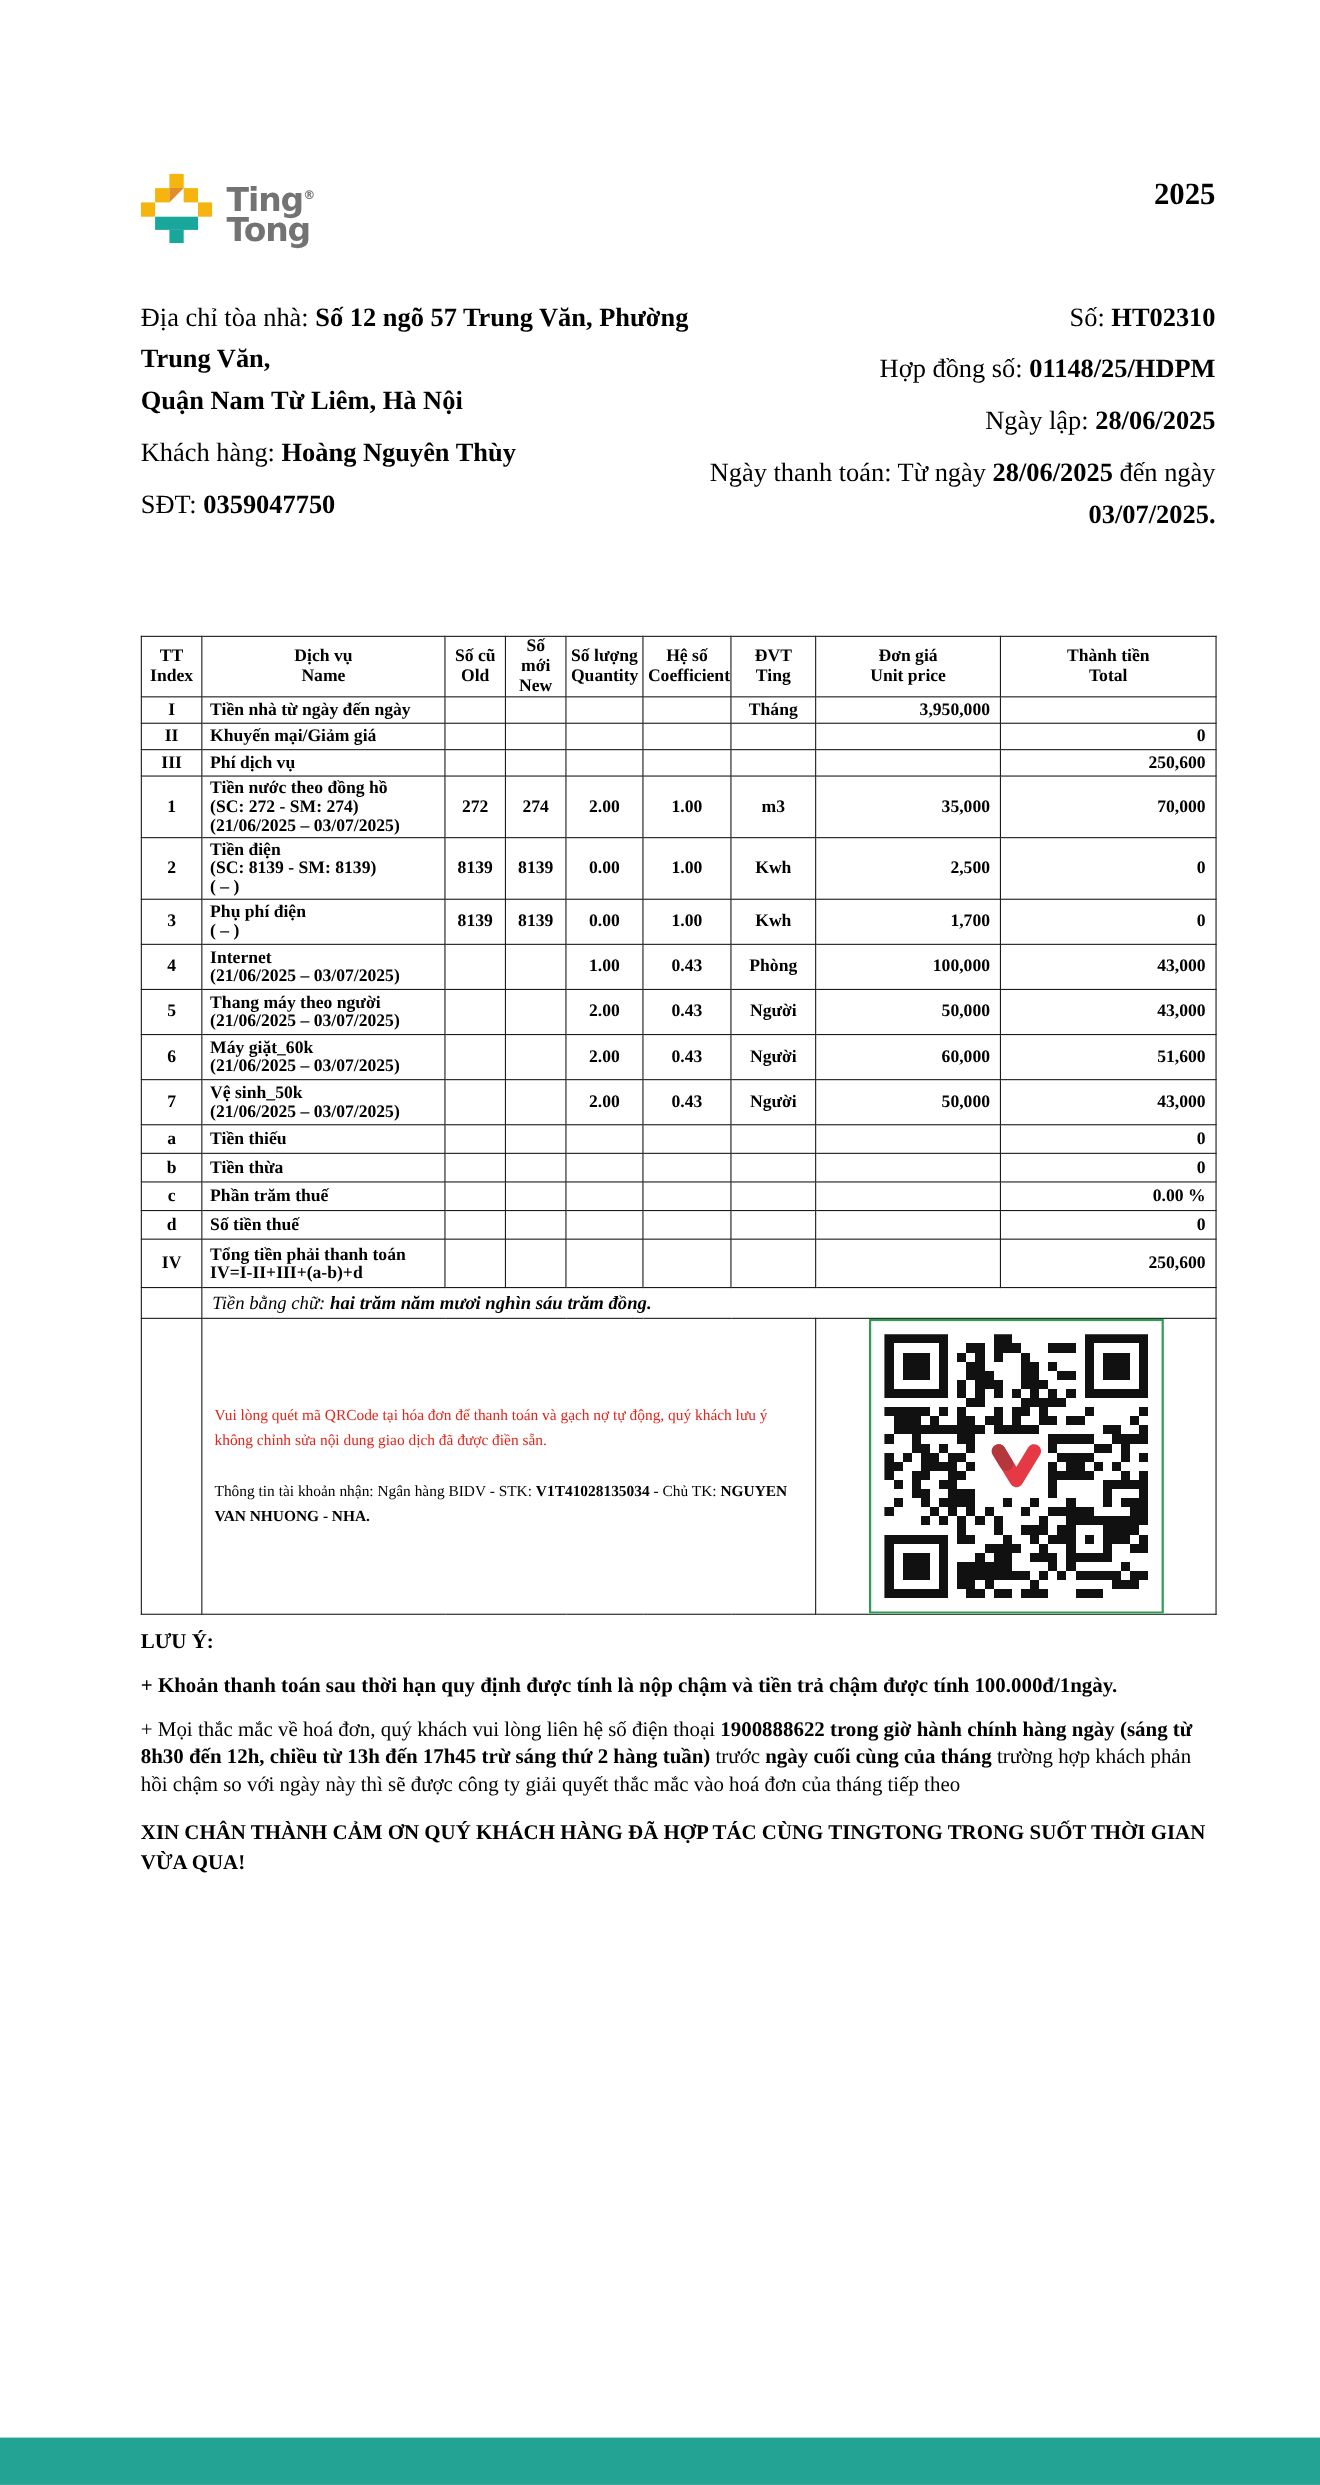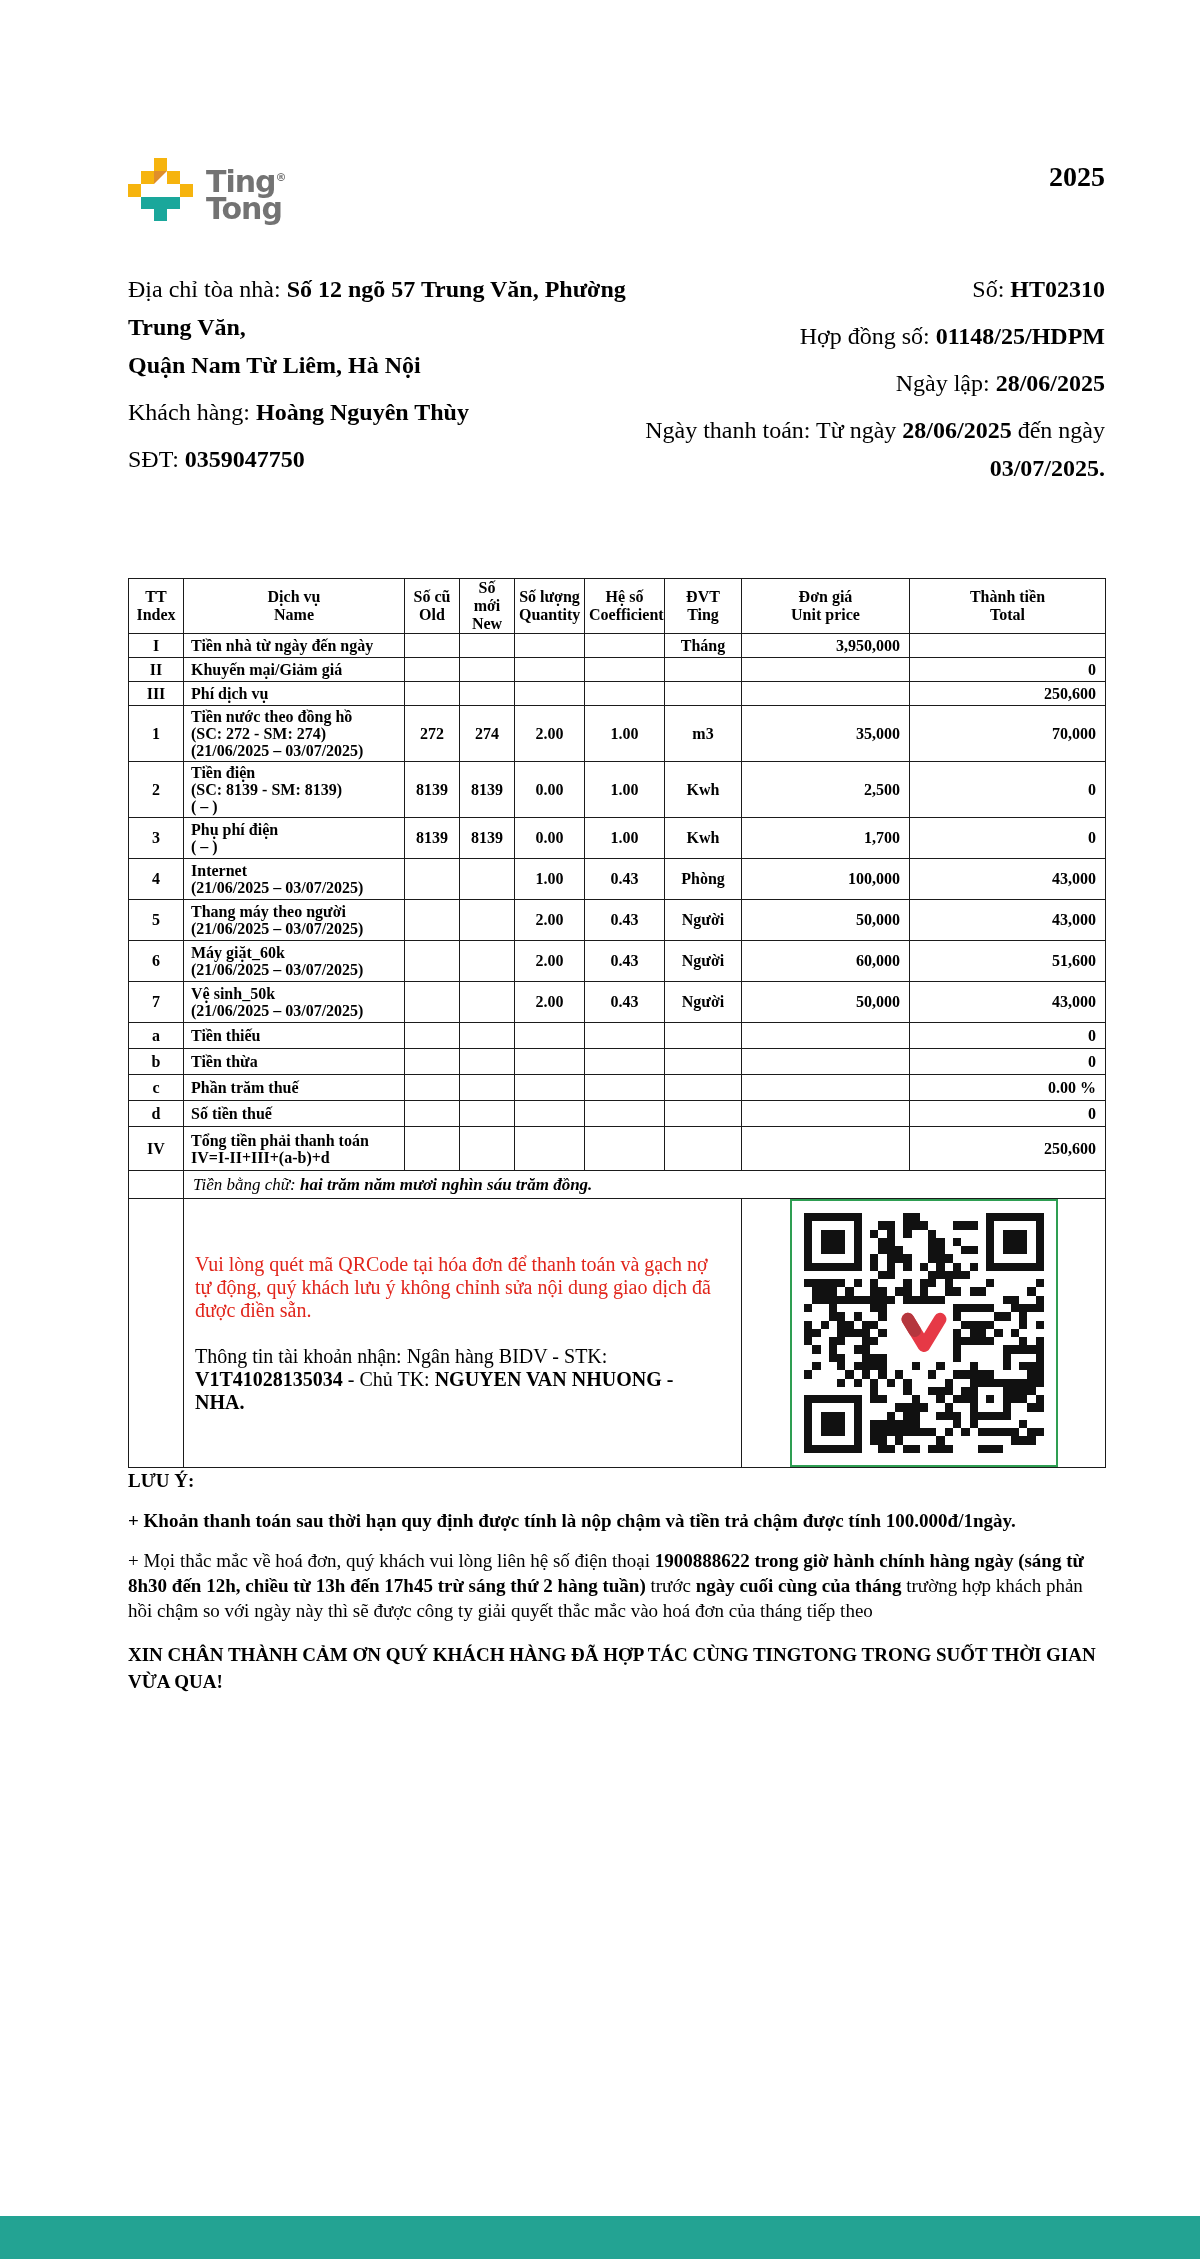--- a/index.html
+++ b/index.html
@@ -41,33 +41,33 @@
   tr.h-3l{height:52px;}
   tr.h-2l{height:41px;}
   tr.h-abc{height:26px;}
   tr.h-iv{height:44px;}
   tr.h-words{height:28px;}
   tr.h-qr{height:266px;}
   .words-cell{font-size:17px;font-style:italic;font-weight:normal;padding-left:9px !important;}
   .words-cell b{font-style:italic;}
 
   
-  .qr-text-cell{font-weight:normal;font-size:20px;line-height:23px;
+  .qr-text-cell{font-weight:normal;font-size:14px;line-height:23px;
     padding:10px 18px 10px 11px !important;vertical-align:middle;}
   .qr-red{color:#E1251B;margin:0 0 23px 0;}
   .qr-acct{margin:0;}
   .qr-cell{text-align:center;vertical-align:middle;padding:0 !important;}
   .qr-box{display:inline-block;position:relative;border:2.5px solid #2E9E52;
     background:#fff;padding:12px;line-height:0;}
   .qr-logo{position:absolute;left:50%;top:50%;transform:translate(-50%,-50%);
     background:#fff;padding:2px;line-height:0;}
 
   
   .notes{left:128px;top:1468px;width:977px;font-size:19px;line-height:25px;}
-  .notes p{margin:0 0 15px 0;}
+  .notes p{margin:12px 0 15px 0;}
   .notes .closing{line-height:27px;margin-top:18px;}
 
   
   .footer-bar{left:0;bottom:0;width:1200px;height:43px;background:#23A393;}
 </style>
 </head>
 <body>
 
 <div class="abs logo">
   <span>

